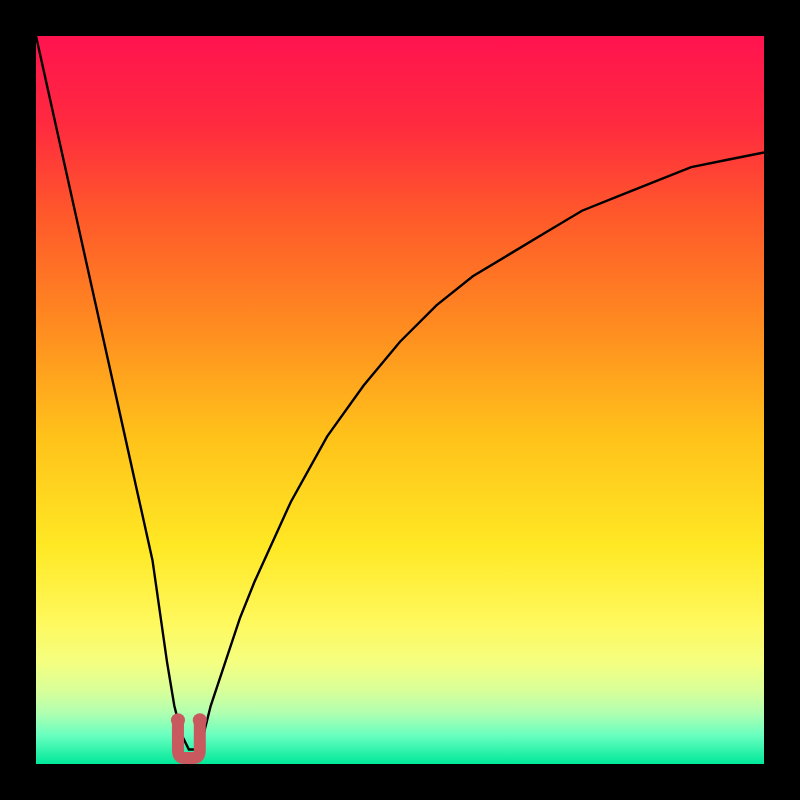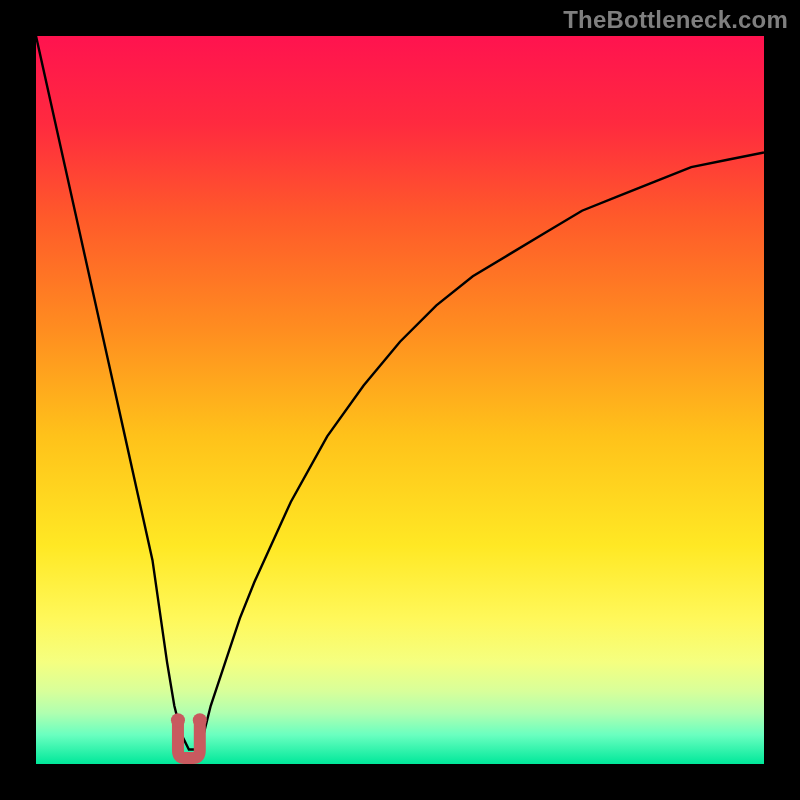--- a/index.html
+++ b/index.html
@@ -61,14 +61,13 @@
       </defs>
       <rect x="0" y="0" width="728" height="728" fill="url(#bg-grad)"></rect>
       <path id="curve" fill="none" stroke="#000000" stroke-width="2.4" d="M0.00 0.00 L14.56 65.52 L29.12 131.04 L43.68 196.56 L58.24 262.08 L72.80 327.60 L87.36 393.12 L101.92 458.64 L116.48 524.16 L131.04 626.08 L138.32 669.76 L145.60 698.88 L152.88 713.44 L160.16 713.44 L167.44 698.88 L174.72 669.76 L189.28 626.08 L203.84 582.40 L218.40 546.00 L254.80 465.92 L291.20 400.40 L327.60 349.44 L364.00 305.76 L400.40 269.36 L436.80 240.24 L473.20 218.40 L509.60 196.56 L546.00 174.72 L582.40 160.16 L618.80 145.60 L655.20 131.04 L691.60 123.76 L728.00 116.48 "></path>
       <path id="notch" fill="none" stroke="#c85a5f" stroke-width="12" stroke-linecap="round" stroke-linejoin="round" d="M 141.96 684.32 L 141.96 714 Q 141.96 722 147.96 722 L 157.8 722 Q 163.8 722 163.8 714 L 163.8 684.32"></path>
       <g id="markers">
           <circle cx="141.96" cy="684.32" r="7" fill="#c85a5f"></circle>
           <circle cx="163.8" cy="684.32" r="7" fill="#c85a5f"></circle>
         </g>
     </svg>
   </div>
-  <div class="watermark">TheBottleneck.com</div>
 </div>
 
 </body></html>

